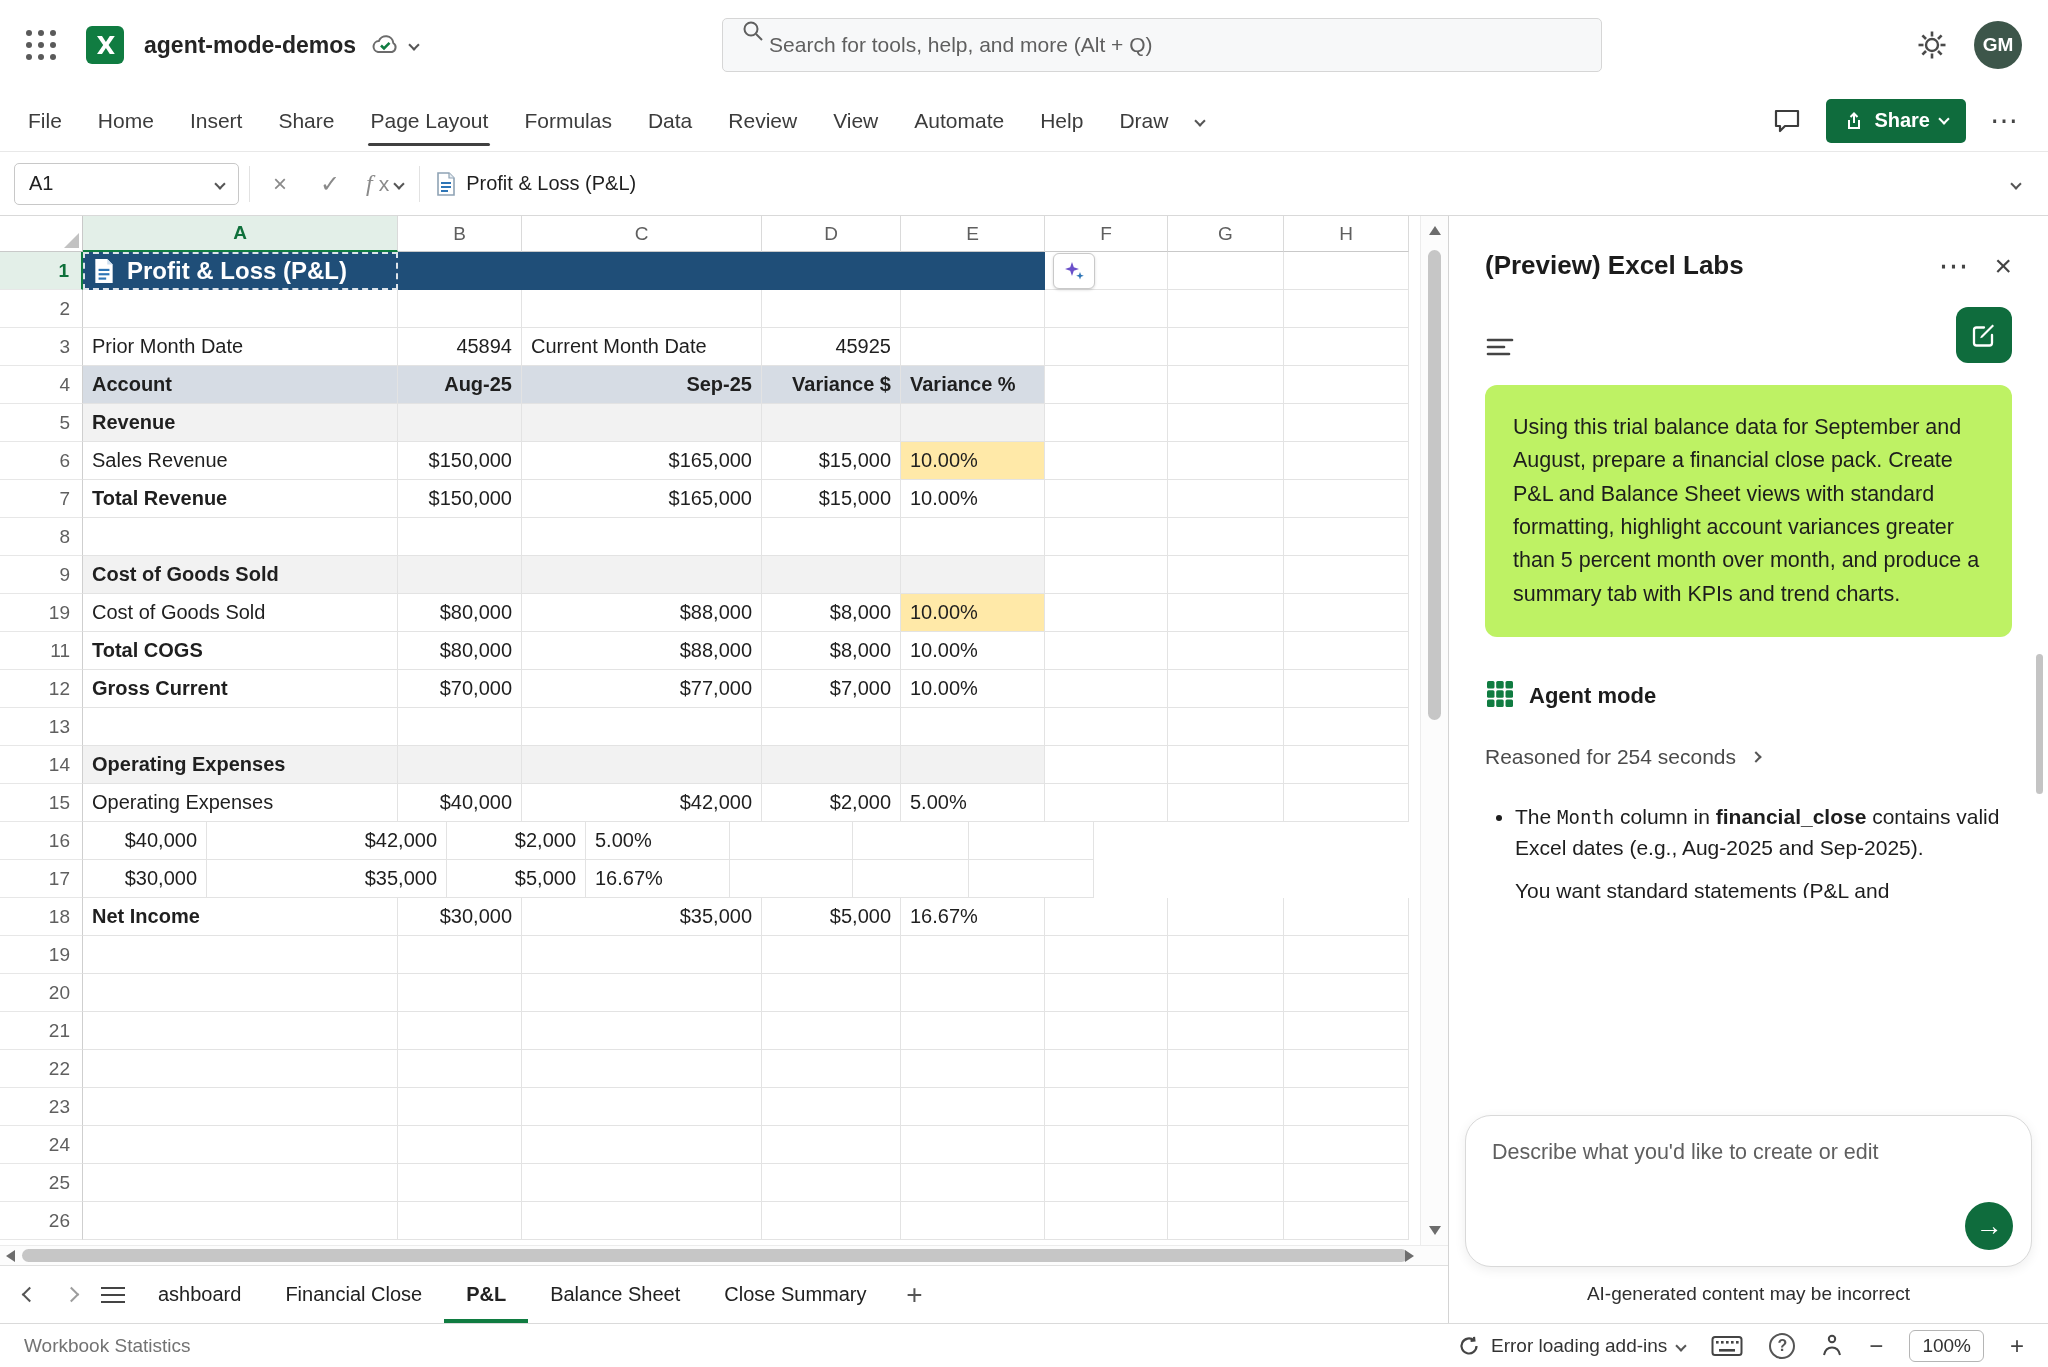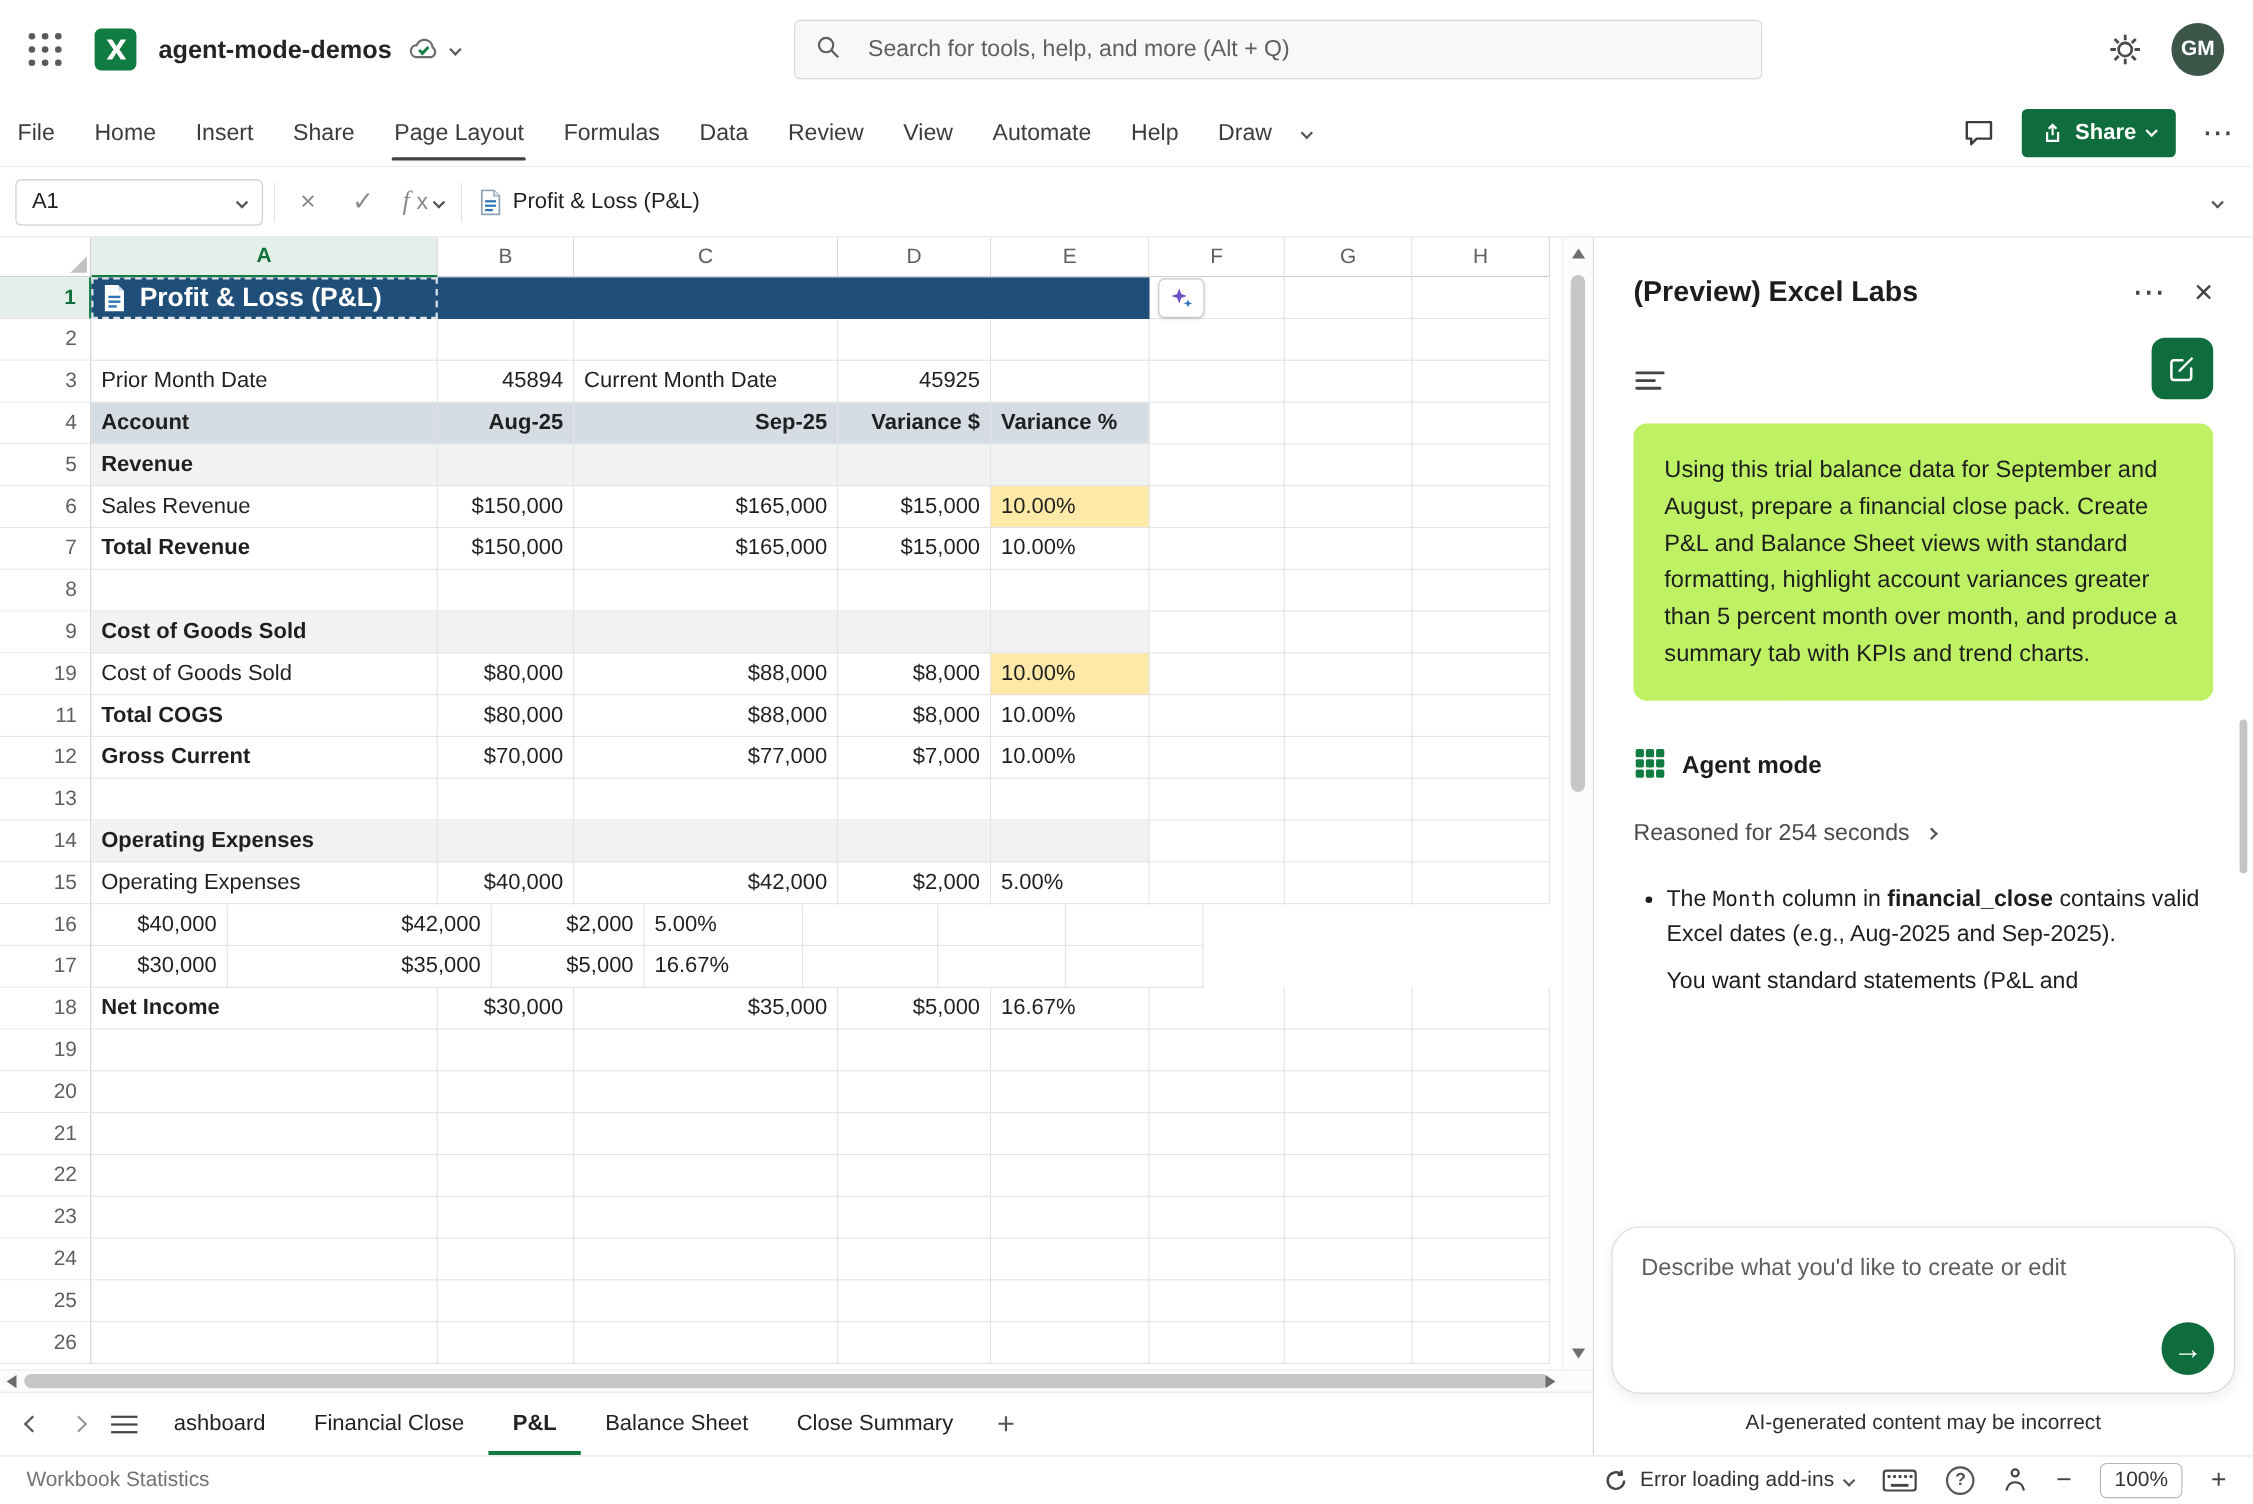--- a/index.html
+++ b/index.html
@@ -13,28 +13,28 @@
   .chev.left{transform:rotate(135deg);}
   .chev.lt{border-color:#9d9d9d;}
 
   
   .topbar{height:90px;display:flex;align-items:center;padding:0 26px;background:#fff;}
   .waffle{display:grid;grid-template-columns:repeat(3,6px);grid-gap:6px;margin-right:28px;cursor:pointer;}
   .waffle i{width:6px;height:6px;border-radius:50%;background:#5a5a5a;}
   .xlicon{margin-right:18px;display:flex;}
   .wbname{font-size:23px;font-weight:600;color:#242424;margin-right:14px;}
   .cloudic{margin-right:10px;display:flex;}
-  .search{width:880px;height:54px;margin:0 auto;background:#f7f8f9;border:1px solid #d6d6d6;border-radius:5px;display:flex;align-items:center;padding:0 18px;gap:24px;}
+  .search{width:880px;height:54px;margin:0 auto;background:#f7f8f9;border:1px solid #d6d6d6;border-radius:5px;display:flex;padding:0 18px;gap:4px;}
   .search input{flex:1;border:none;outline:none;background:transparent;font-size:21px;color:#333;font-family:"Liberation Sans",sans-serif;}
   .search input::placeholder{color:#5f5f5f;}
   .gearbtn{margin:0 26px 0 10px;display:flex;cursor:pointer;}
   .avatar{width:48px;height:48px;border-radius:50%;background:#3d564a;color:#fff;font-size:19px;font-weight:700;display:flex;align-items:center;justify-content:center;}
 
   
-  .ribbon{height:62px;display:flex;align-items:center;padding:0 16px;border-bottom:1px solid #e8e8e8;}
+  .ribbon{height:62px;display:flex;align-items:center;padding:0 28px;border-bottom:1px solid #e8e8e8;}
   .rtabs{display:flex;align-items:center;gap:36px;height:100%;}
   .rtab{font-size:21px;color:#3c3c3c;height:100%;display:flex;align-items:center;position:relative;cursor:pointer;white-space:nowrap;}
   .rtab.on::after{content:'';position:absolute;left:-2px;right:-2px;bottom:5px;height:3px;background:#404040;border-radius:2px;}
   .rmore{margin-left:28px;display:flex;align-items:center;}
   .rright{margin-left:auto;display:flex;align-items:center;gap:24px;}
   .iconbtn{display:flex;align-items:center;justify-content:center;cursor:pointer;}
   .sharebtn{height:44px;background:#0f6c3d;color:#fff;border:none;border-radius:5px;font-size:20px;font-weight:600;display:flex;align-items:center;gap:10px;padding:0 18px;cursor:pointer;font-family:"Liberation Sans",sans-serif;}
   .sharebtn .chev{border-color:#fff;width:8px;height:8px;margin-top:-3px;}
   .dots{font-size:28px;color:#444;letter-spacing:2px;line-height:1;}
 

